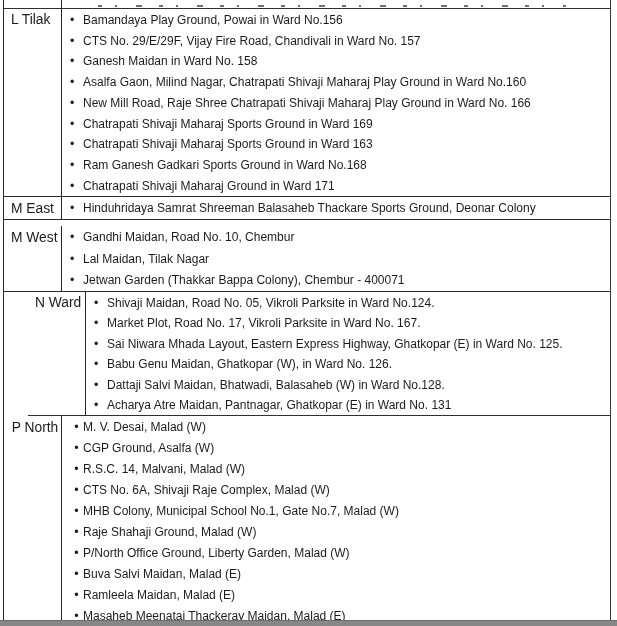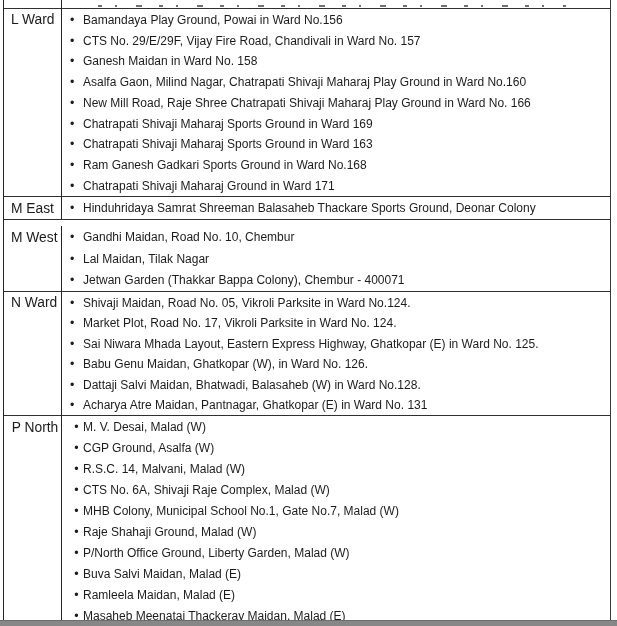--- a/index.html
+++ b/index.html
@@ -23,21 +23,21 @@
   .row{
     display:flex;
     border-bottom:1px solid #2f2f2f;
     box-sizing:border-box;
     overflow:hidden;
   }
   .row.clipped{height:9px;}
   .row.sec0{height:188px;line-height:20.7px;}
   .row.sec1{height:23px;line-height:21px;}
   .row.sec2{height:66px;line-height:21.6px;margin-top:6px;}
-  .row.sec3{height:124px;line-height:20.4px;}
+  .row.sec3{height:124px;line-height:20.4px;margin-left:24px;}
   .row.sec4{height:212px;line-height:21.05px;border-bottom:none;text-align:center;}
   .ward-cell{
     flex:0 0 58px;
     width:58px;
     border-right:1.5px solid #262626;
     box-sizing:border-box;
     padding:1px 2px 0 7px;
     font-size:13.8px;
     white-space:nowrap;
     overflow:hidden;
@@ -85,21 +85,21 @@
 
 <div class="table">
   <div class="row clipped">
     <div class="ward-cell"></div>
     <div class="items-cell">
       <div class="descender-marks"></div>
     </div>
   </div>
   <div id="sections">
       <div class="row sec0">
-        <div class="ward-cell"><span>L Ward</span></div>
+        <div class="ward-cell"><span>L Tilak</span></div>
         <div class="items-cell">
           <div class="list-item">
             <span class="bullet">•</span>
             <span class="item-text">Bamandaya Play Ground, Powai in Ward No.156</span>
           </div>
           <div class="list-item">
             <span class="bullet">•</span>
             <span class="item-text">CTS No. 29/E/29F, Vijay Fire Road, Chandivali in Ward No. 157</span>
           </div>
           <div class="list-item">
@@ -160,21 +160,21 @@
       </div>
       <div class="row sec3">
         <div class="ward-cell"><span>N Ward</span></div>
         <div class="items-cell">
           <div class="list-item">
             <span class="bullet">•</span>
             <span class="item-text">Shivaji Maidan, Road No. 05, Vikroli Parksite in Ward No.124.</span>
           </div>
           <div class="list-item">
             <span class="bullet">•</span>
-            <span class="item-text">Market Plot, Road No. 17, Vikroli Parksite in Ward No. 124.</span>
+            <span class="item-text">Market Plot, Road No. 17, Vikroli Parksite in Ward No. 167.</span>
           </div>
           <div class="list-item">
             <span class="bullet">•</span>
             <span class="item-text">Sai Niwara Mhada Layout, Eastern Express Highway, Ghatkopar (E) in Ward No. 125.</span>
           </div>
           <div class="list-item">
             <span class="bullet">•</span>
             <span class="item-text">Babu Genu Maidan, Ghatkopar (W), in Ward No. 126.</span>
           </div>
           <div class="list-item">

